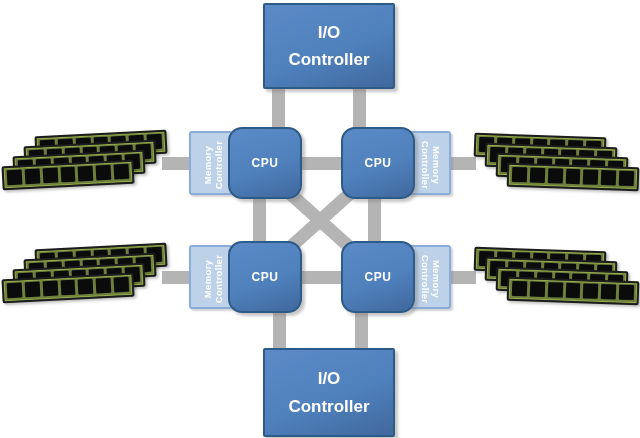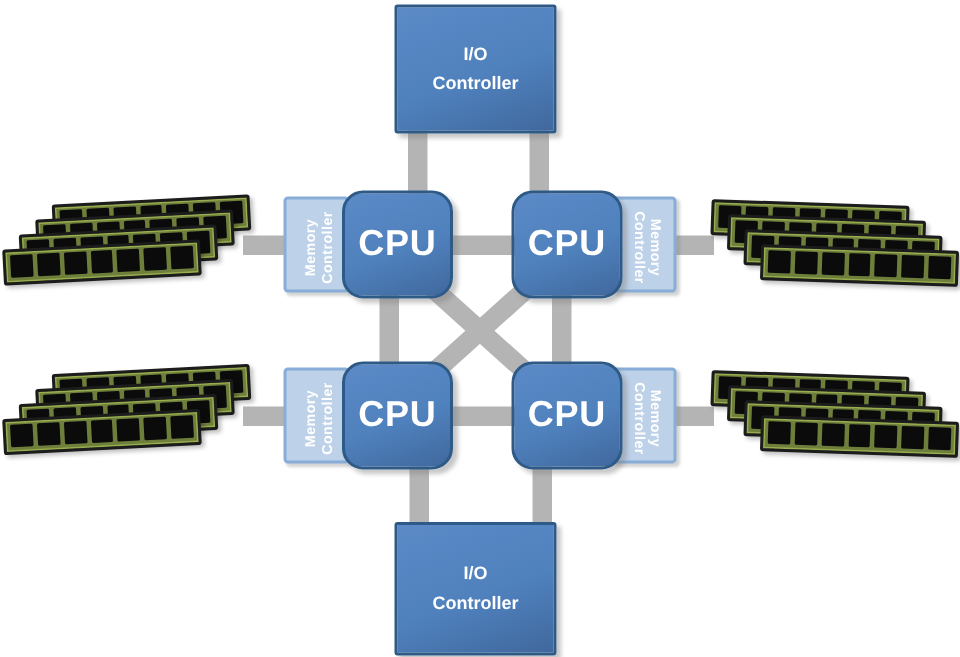--- a/index.html
+++ b/index.html
@@ -23,24 +23,24 @@
 
   
   .io,.cpu{
     position:absolute;z-index:4;color:#fff;display:flex;flex-direction:column;
     align-items:center;justify-content:center;text-align:center;
     background:linear-gradient(160deg,var(--cpu-hi,#5b8ac7) 0%,var(--cpu-fill,#4f81bd) 55%,var(--cpu-lo,#40689d) 100%);
     border:2px solid var(--cpu-border,#2e5a87);
     box-shadow:3px 3px 3px rgba(130,130,130,.45);
     box-sizing:border-box;font-weight:bold;
   }
-  .io{width:108px;height:86px;font-size:12px;line-height:1.6;border-radius:2px;text-align:right;}
+  .io{width:132px;height:86px;font-size:17px;line-height:1.6;border-radius:2px;text-align:right;}
   .io-top{left:263px;top:3px;}
   .io-bottom{left:263px;top:348px;height:89px;}
-  .cpu{width:74px;height:72px;border-radius:14px;font-size:24px;letter-spacing:.5px;}
+  .cpu{width:74px;height:72px;border-radius:14px;font-size:12px;letter-spacing:.5px;}
   .cpu-tl{left:228px;top:127px;}
   .cpu-tr{left:341px;top:127px;}
   .cpu-bl{left:228px;top:241px;}
   .cpu-br{left:341px;top:241px;}
 
   
   .mc{
     position:absolute;z-index:3;width:44px;height:64px;box-sizing:border-box;
     background:var(--mc-fill,#bdd1e8);border:2px solid var(--mc-border,#87add8);
     border-radius:3px;box-shadow:2px 2px 2px rgba(130,130,130,.35);

